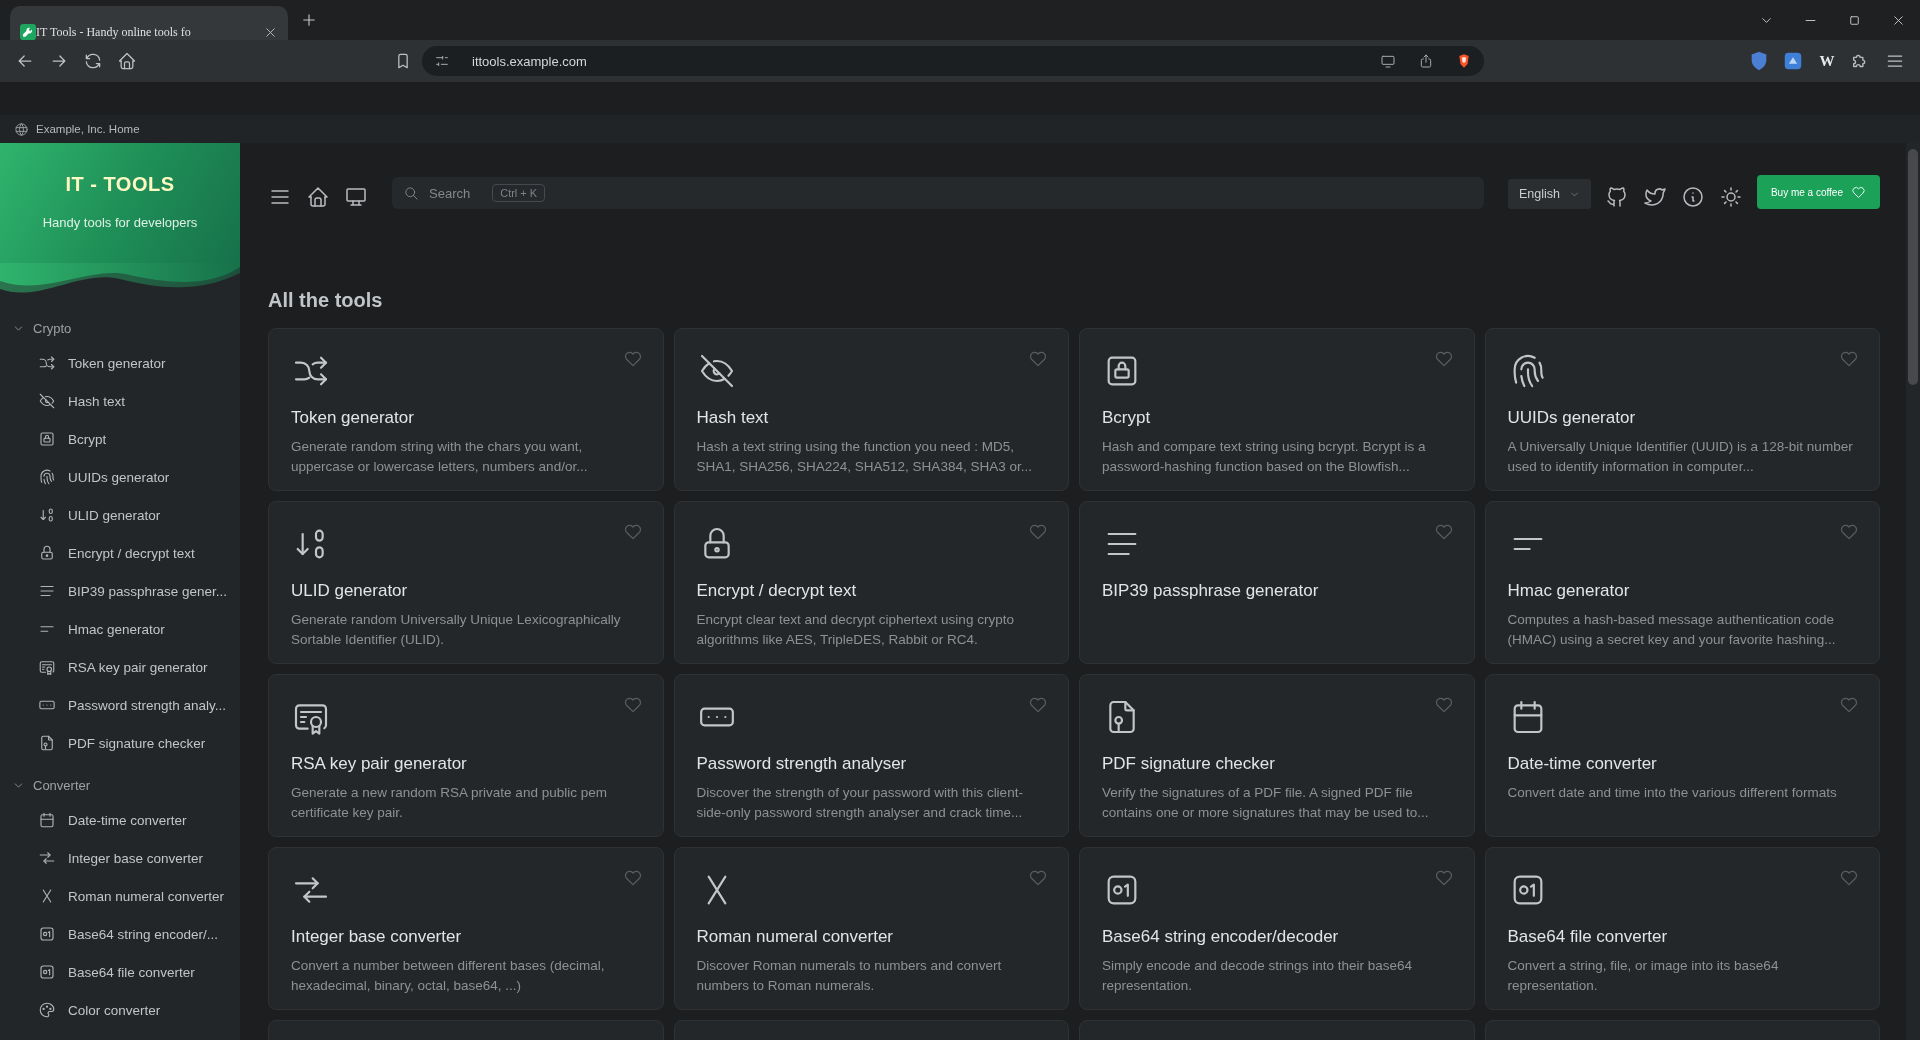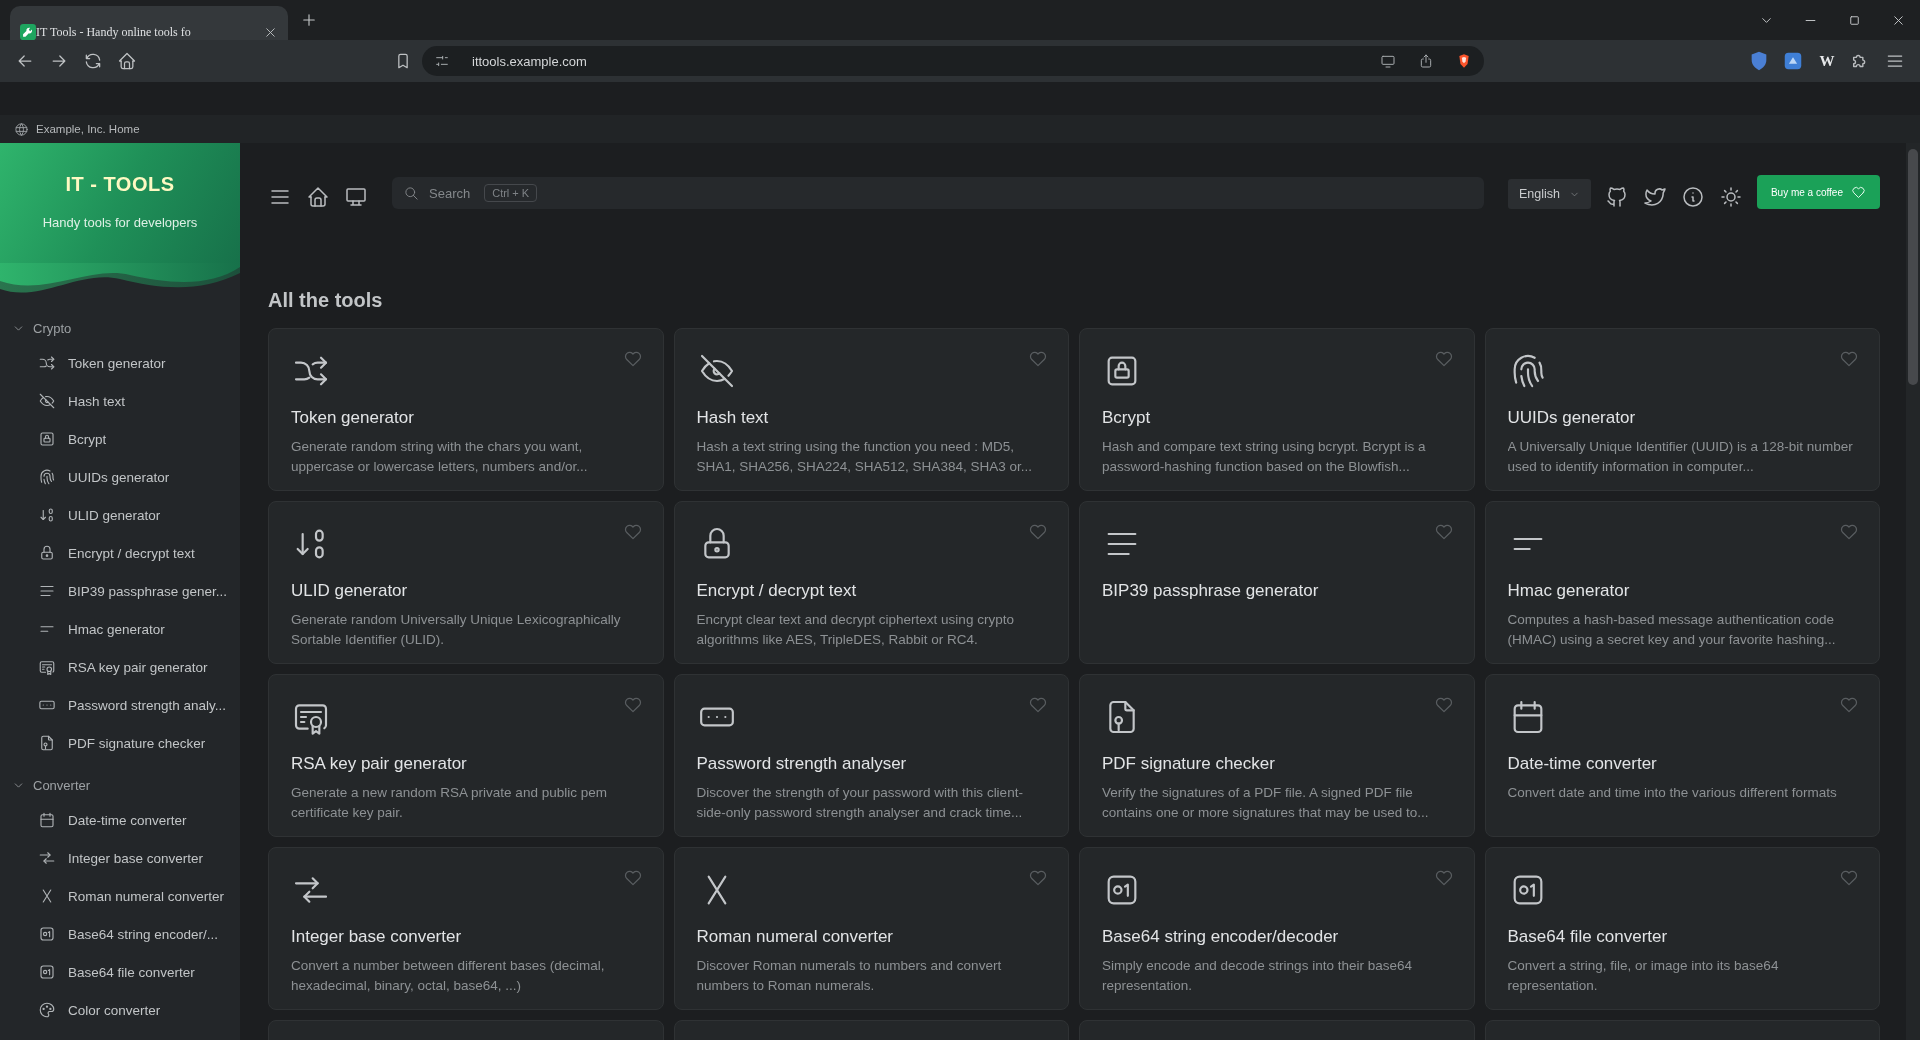--- a/index.html
+++ b/index.html
@@ -50,21 +50,21 @@
   .side-item { height:38px; display:flex; align-items:center; gap:12px; padding:0 10px 0 38px; cursor:pointer; }
   .side-ic { width:18px; height:18px; color:#b0b4b7; }
   .side-label { color:#c2c5c7; font-size:13.5px; white-space:nowrap; overflow:hidden; }
 
   .main { flex:1; padding:0 40px 0 28px; overflow:hidden; }
   .topbar { display:flex; align-items:flex-end; gap:14px; margin-top:32px; }
   .tb-btn { width:24px; height:24px; color:#b9bcbf; cursor:pointer; }
   .searchbar { flex:1; height:32px; background:#26292c; border-radius:6px; display:flex; align-items:center; gap:10px; padding:0 12px; margin:0 10px; cursor:text; }
   .sb-ic { width:15px; height:15px; color:#84888b; }
   .sb-label { font-size:13px; color:#84888b; }
-  .kbd { font-size:11px; color:#7e8286; border:1px solid #45484c; border-radius:4px; padding:2px 7px; margin-left:4px; }
+  .kbd { font-size:11px; color:#7e8286; border:1px solid #45484c; border-radius:4px; padding:2px 7px; margin-left:12px; }
   .lang-select { height:30px; background:#2b2e31; border-radius:3px; display:flex; align-items:center; gap:9px; padding:0 11px; font-size:12.5px; color:#caccce; cursor:pointer; }
   .lang-chev { width:11px; height:11px; color:#8a8d90; }
   .buy-btn { height:34px; background:#1ba158; border:none; border-radius:4px; color:#fff; font-size:10px; font-family:inherit; display:flex; align-items:center; gap:8px; padding:0 14px; cursor:pointer; }
   .buy-heart { width:15px; height:15px; color:#eafff2; }
 
   .tools-heading { margin:80px 0 16px 0; font-size:20px; font-weight:bold; color:#c2c5c7; }
   .grid { display:grid; grid-template-columns:repeat(4,1fr); gap:10px; }
   .card { position:relative; height:163px; background:#242729; border:1px solid #2f3234; border-radius:8px; padding:22px 22px 0 22px; cursor:pointer; overflow:hidden; }
   .card-ic { width:40px; height:40px; color:#c3c6c9; }
   .card-ic svg { stroke-width:1.3; }

